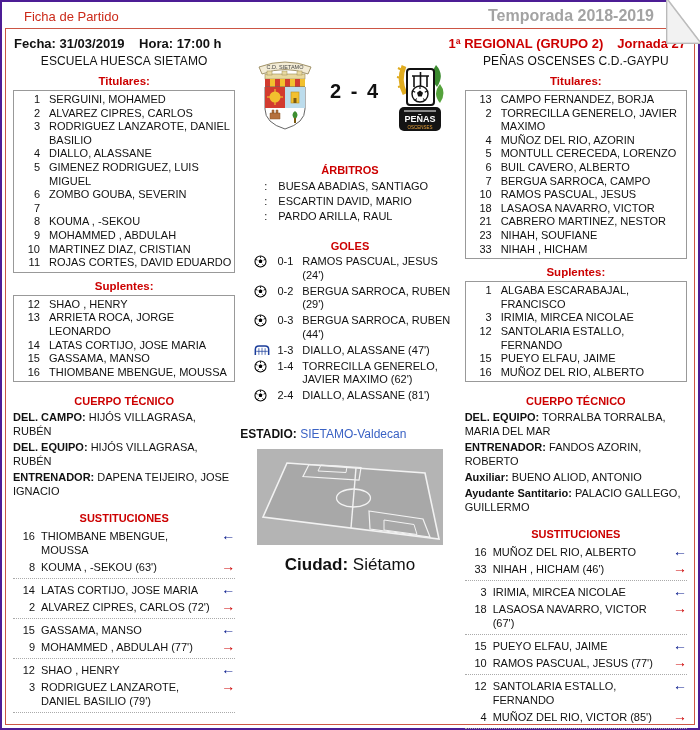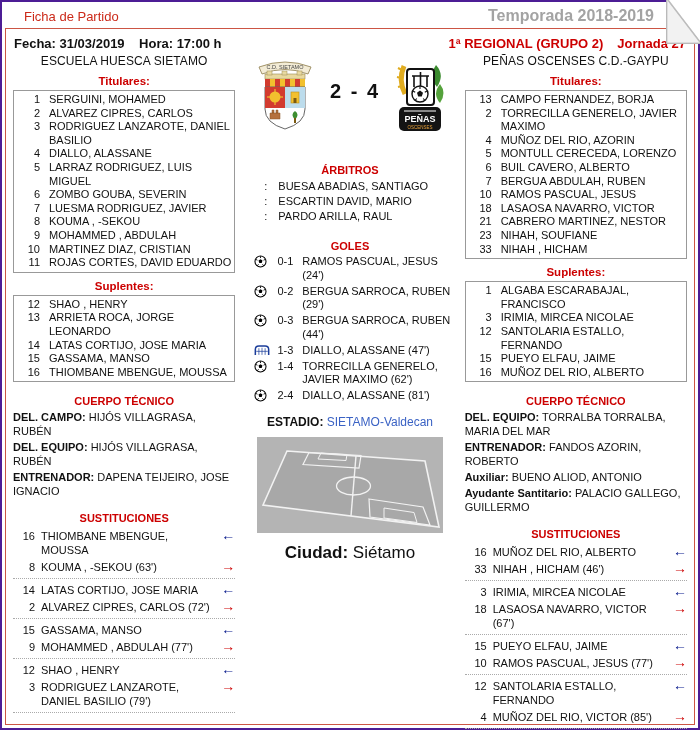--- a/index.html
+++ b/index.html
@@ -62,21 +62,21 @@
   .badges{display:flex;justify-content:center;align-items:flex-start;margin-top:4px;}
   .badge{flex:0 0 auto;}
   .score{font-size:20px;font-weight:bold;margin:24px 12px 0 12px;white-space:nowrap;letter-spacing:2px;}
   .arb-row{display:flex;font-size:11px;line-height:15px;margin-left:24px;}
   .arb-colon{width:14px;flex:0 0 14px;}
   .goal-row{display:flex;font-size:11px;line-height:13.5px;margin:2.5px 0;align-items:flex-start;}
   .gicon{width:18px;flex:0 0 18px;margin-left:14px;padding-top:0;}
   .gicon svg{display:block;}
   .gscore{width:26px;flex:0 0 26px;text-align:center;padding-right:4px;}
   .gname{flex:1;}
-  .estadio-line{text-align:center;font-size:12px;margin-top:12px;}
+  .estadio-line{text-align:left;font-size:12px;margin-top:24px;}
   .estadio-label{font-weight:bold;}
   .estadio-link{color:#3a62c4;}
   .pitch-wrap{margin:8px auto 0 auto;width:186px;height:96px;}
   .ciudad-line{text-align:center;font-size:17px;margin-top:10px;}
   .ciudad-label{font-weight:bold;}
 </style>
 </head>
 <body>
 
 <div class="frame">
@@ -131,31 +131,30 @@
               <span class="pname">RODRIGUEZ LANZAROTE, DANIEL BASILIO</span>
             </div>
 
             <div class="p-row">
               <span class="pnum">4</span>
               <span class="pname">DIALLO, ALASSANE</span>
             </div>
 
             <div class="p-row">
               <span class="pnum">5</span>
-              <span class="pname">LARRAZ RODRIGUEZ, LUIS MIGUEL</span>
+              <span class="pname">GIMENEZ RODRIGUEZ, LUIS MIGUEL</span>
             </div>
 
             <div class="p-row">
               <span class="pnum">6</span>
               <span class="pname">ZOMBO GOUBA, SEVERIN</span>
             </div>
 
             <div class="p-row">
               <span class="pnum">7</span>
-              <span class="pname">LUESMA RODRIGUEZ, JAVIER</span>
             </div>
 
             <div class="p-row">
               <span class="pnum">8</span>
               <span class="pname">KOUMA , -SEKOU</span>
             </div>
 
             <div class="p-row">
               <span class="pnum">9</span>
               <span class="pname">MOHAMMED , ABDULAH</span>
@@ -485,21 +484,21 @@
               <span class="pname">MONTULL CERECEDA, LORENZO</span>
             </div>
 
             <div class="p-row">
               <span class="pnum">6</span>
               <span class="pname">BUIL CAVERO, ALBERTO</span>
             </div>
 
             <div class="p-row">
               <span class="pnum">7</span>
-              <span class="pname">BERGUA ABDULAH, RUBEN</span>
+              <span class="pname">BERGUA SARROCA, CAMPO</span>
             </div>
 
             <div class="p-row">
               <span class="pnum">10</span>
               <span class="pname">RAMOS PASCUAL, JESUS</span>
             </div>
 
             <div class="p-row">
               <span class="pnum">18</span>
               <span class="pname">LASAOSA NAVARRO, VICTOR</span>

